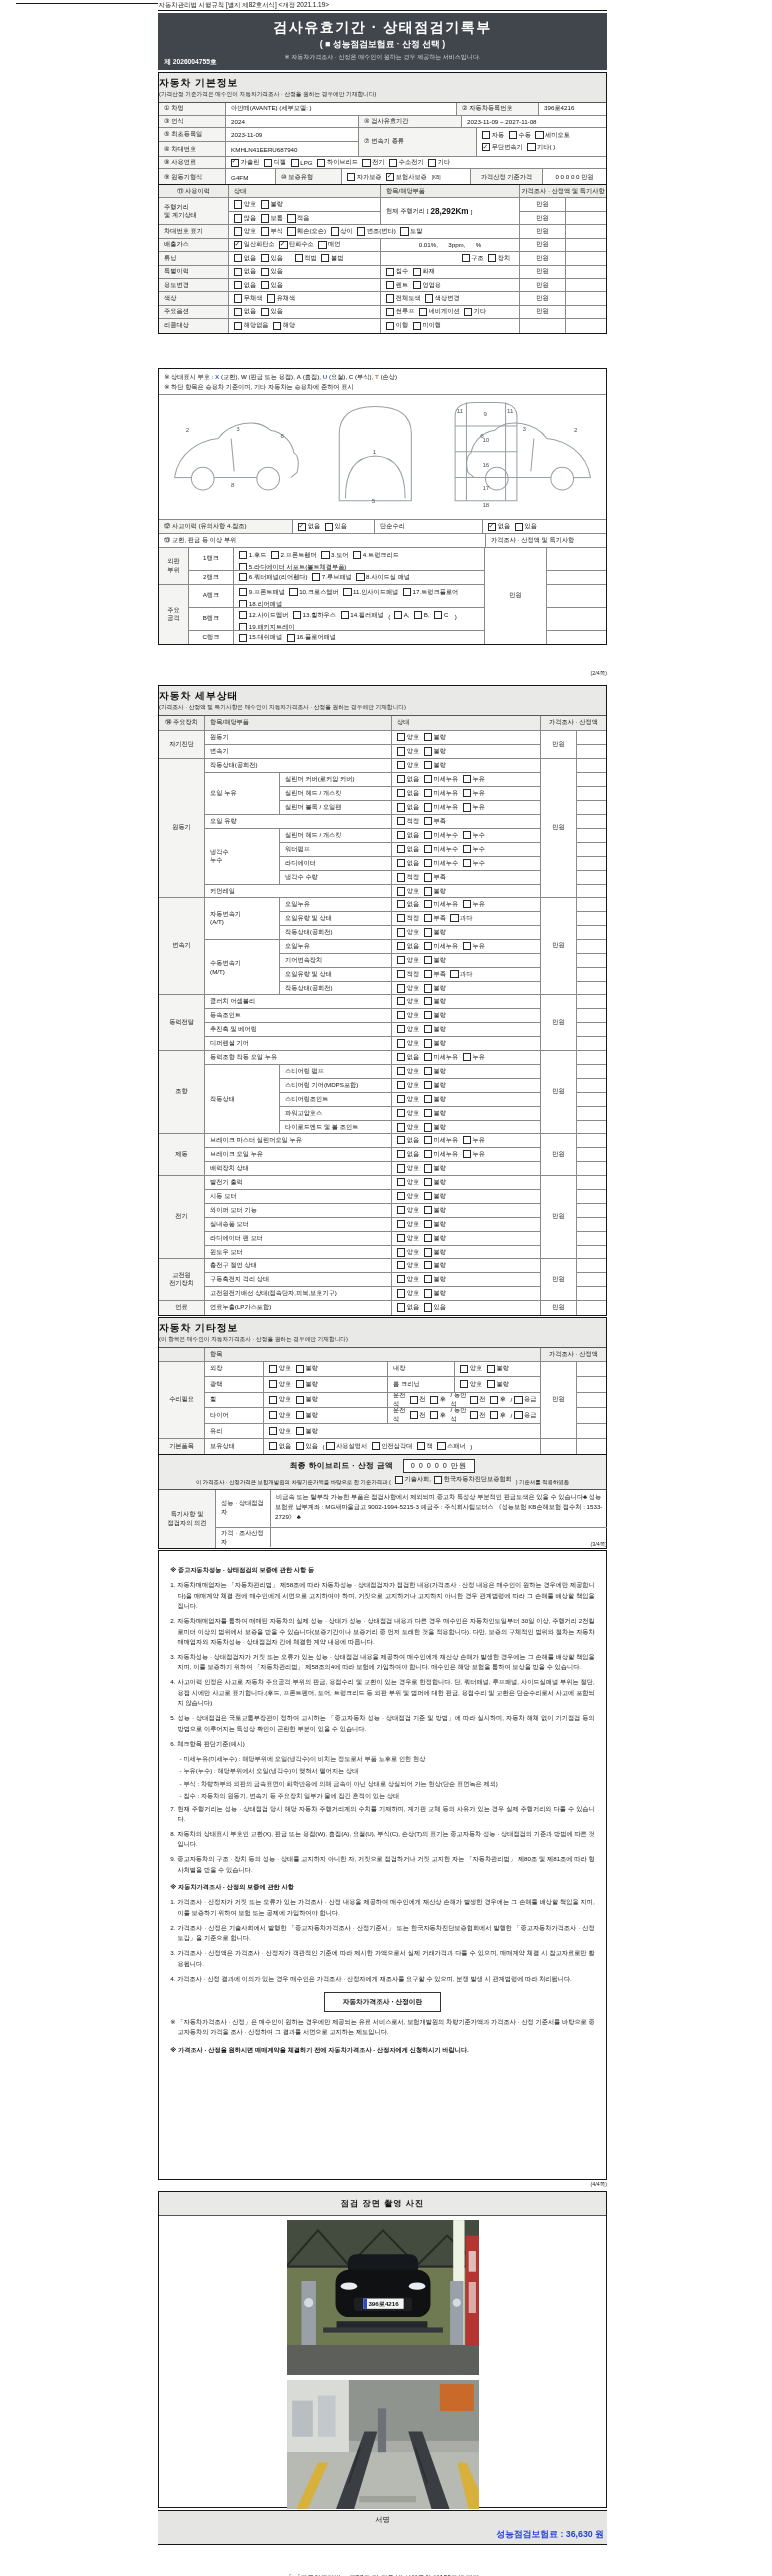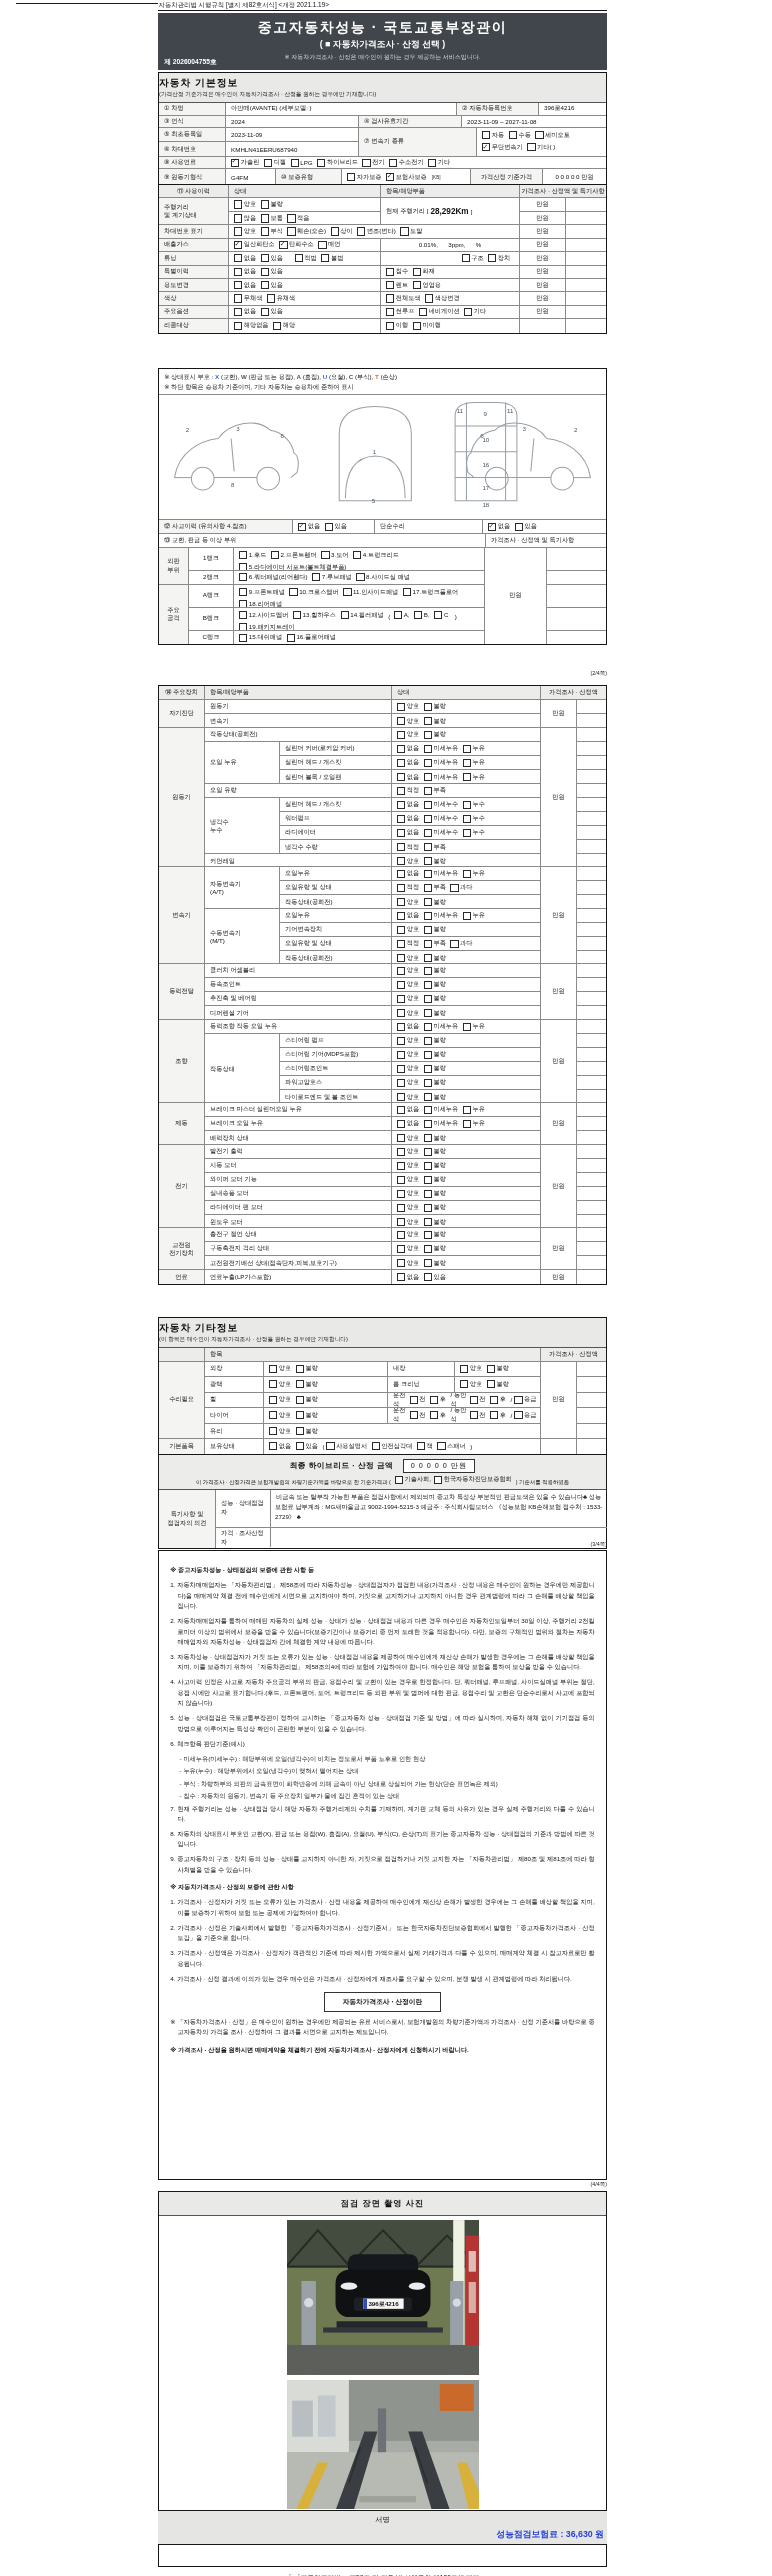--- a/index.html
+++ b/index.html
@@ -63,22 +63,22 @@
 </style>
 </head>
 <body>
 
 <div id="doc">
   <div class="meta">자동차관리법 시행규칙 [별지 제82호서식] &lt;개정 2021.1.19&gt;</div>
   <div class="artifact"></div>
 
   <div class="darkhead">
     <div class="innerstripe"></div>
-    <h1>중고자동차성능 · 국토교통부장관이</h1>
-    <div class="sub">( ■ 자동차가격조사 · 산정 선택 )</div>
+    <h1>검사유효기간 · 상태점검기록부</h1>
+    <div class="sub">( ■ 성능점검보험료 · 산정 선택 )</div>
     <div class="note">※ 자동차가격조사 · 산정은 매수인이 원하는 경우 제공하는 서비스입니다.</div>
     <div class="docno">제 2026004755호</div>
   </div>
 
   <div class="sec" style="top:72px">
     <div class="band">
       <div class="bt">자동차 기본정보</div>
       <div class="bs">(가격산정 기준가격은 매수인이 자동차가격조사 · 산정을 원하는 경우에만 기재합니다)</div>
     </div>
     <div>
@@ -779,20 +779,24 @@
               <div class="tc" style="flex: 1 1 0px;"></div>
             </div>
           </div>
         </div>
       </div>
   </div>
 
   <div class="marker" style="top:670px">(2/4쪽)</div>
 
   <div class="sec" style="top:685px">
+    <div class="band">
+      <div class="bt">자동차 세부상태</div>
+      <div class="bs">(가격조사 · 산정액 및 특기사항은 매수인이 자동차가격조사 · 산정을 원하는 경우에만 기재합니다)</div>
+    </div>
     <div>
         <div class="trow" style="height: 14.4px; min-height: 14.4px;">
           <div class="tc hd c" style="width: 46px;">
             <span class="txt">⑭ 주요장치</span>
           </div>
           <div class="tc hd l" style="width: 187px;">
             <span class="txt">항목/해당부품</span>
           </div>
           <div class="tc hd l" style="width: 149px;">
             <span class="txt">상태</span>
@@ -2053,21 +2057,21 @@
         <p class="np">3. 가격조사 · 산정액은 가격조사 · 산정자가 객관적인 기준에 따라 제시한 가액으로서 실제 거래가격과 다를 수 있으며, 매매계약 체결 시 참고자료로만 활용됩니다.</p>
         <p class="np">4. 가격조사 · 산정 결과에 이의가 있는 경우 매수인은 가격조사 · 산정자에게 재조사를 요구할 수 있으며, 분쟁 발생 시 관계법령에 따라 처리됩니다.</p>
         <div class="nboxwrap"><span class="nbox">자동차가격조사 · 산정이란</span></div>
         <p class="np">※ 「자동차가격조사 · 산정」은 매수인이 원하는 경우에만 제공되는 유료 서비스로서, 보험개발원의 차량기준가액과 가격조사 · 산정 기준서를 바탕으로 중고자동차의 가격을 조사 · 산정하여 그 결과를 서면으로 고지하는 제도입니다.</p>
         <p class="np nb">※ 가격조사 · 산정을 원하시면 매매계약을 체결하기 전에 자동차가격조사 · 산정자에게 신청하시기 바랍니다.</p>
       </div>
   </div>
 
   <div class="marker" style="top:2181px">(4/4쪽)</div>
 
-  <div class="sec" style="top:2191px;height:376px">
+  <div class="sec" style="top:2191px;height:317px">
     <div class="photoband">점검 장면 촬영 사진</div>
     <svg class="photo" width="192" height="155" viewBox="0 0 372 300">
       <rect x="0" y="0" width="372" height="300" fill="#6f7a52"></rect>
       <rect x="0" y="0" width="372" height="92" fill="#444b3f"></rect>
       <g stroke="#262b24" stroke-width="4" fill="none">
         <path d="M0,88 L60,20 L120,88 M120,88 L186,20 L252,88 M252,88 L310,30 L372,88"></path>
         <line x1="0" y1="90" x2="372" y2="90"></line>
       </g>
       <rect x="322" y="0" width="22" height="300" fill="#eef2e3"></rect>
       <rect x="346" y="30" width="26" height="270" fill="#b43531"></rect>

